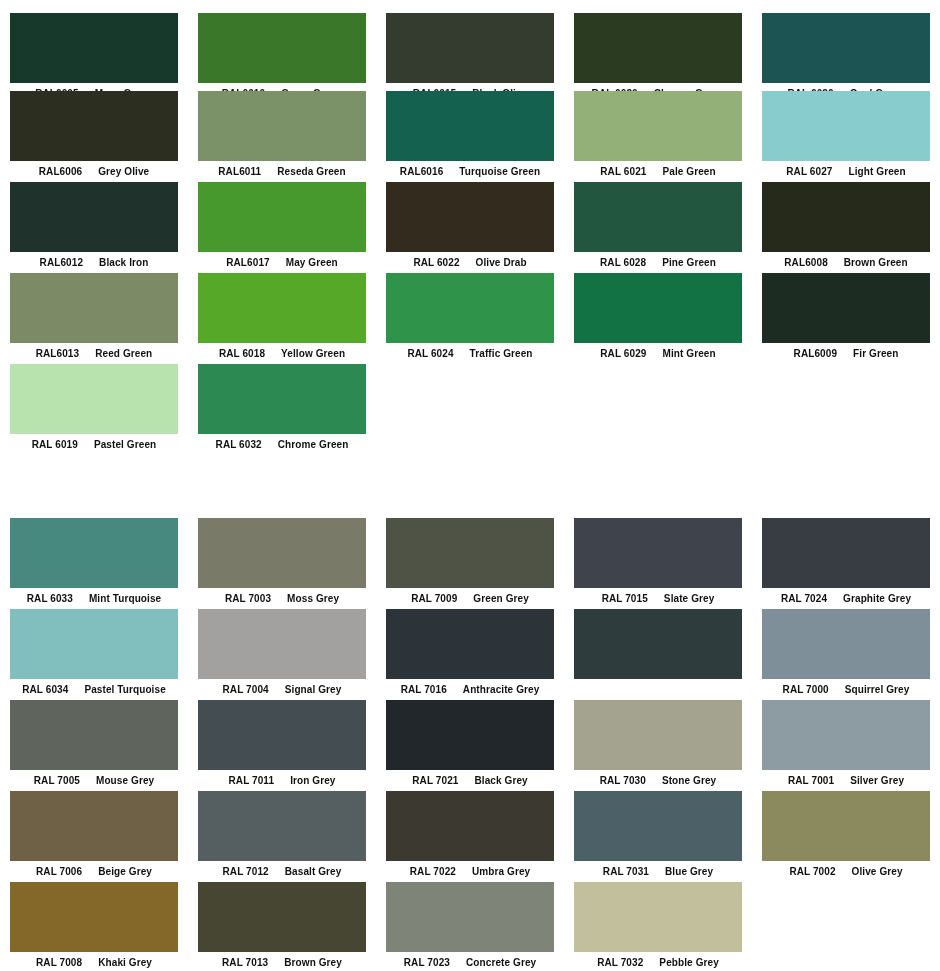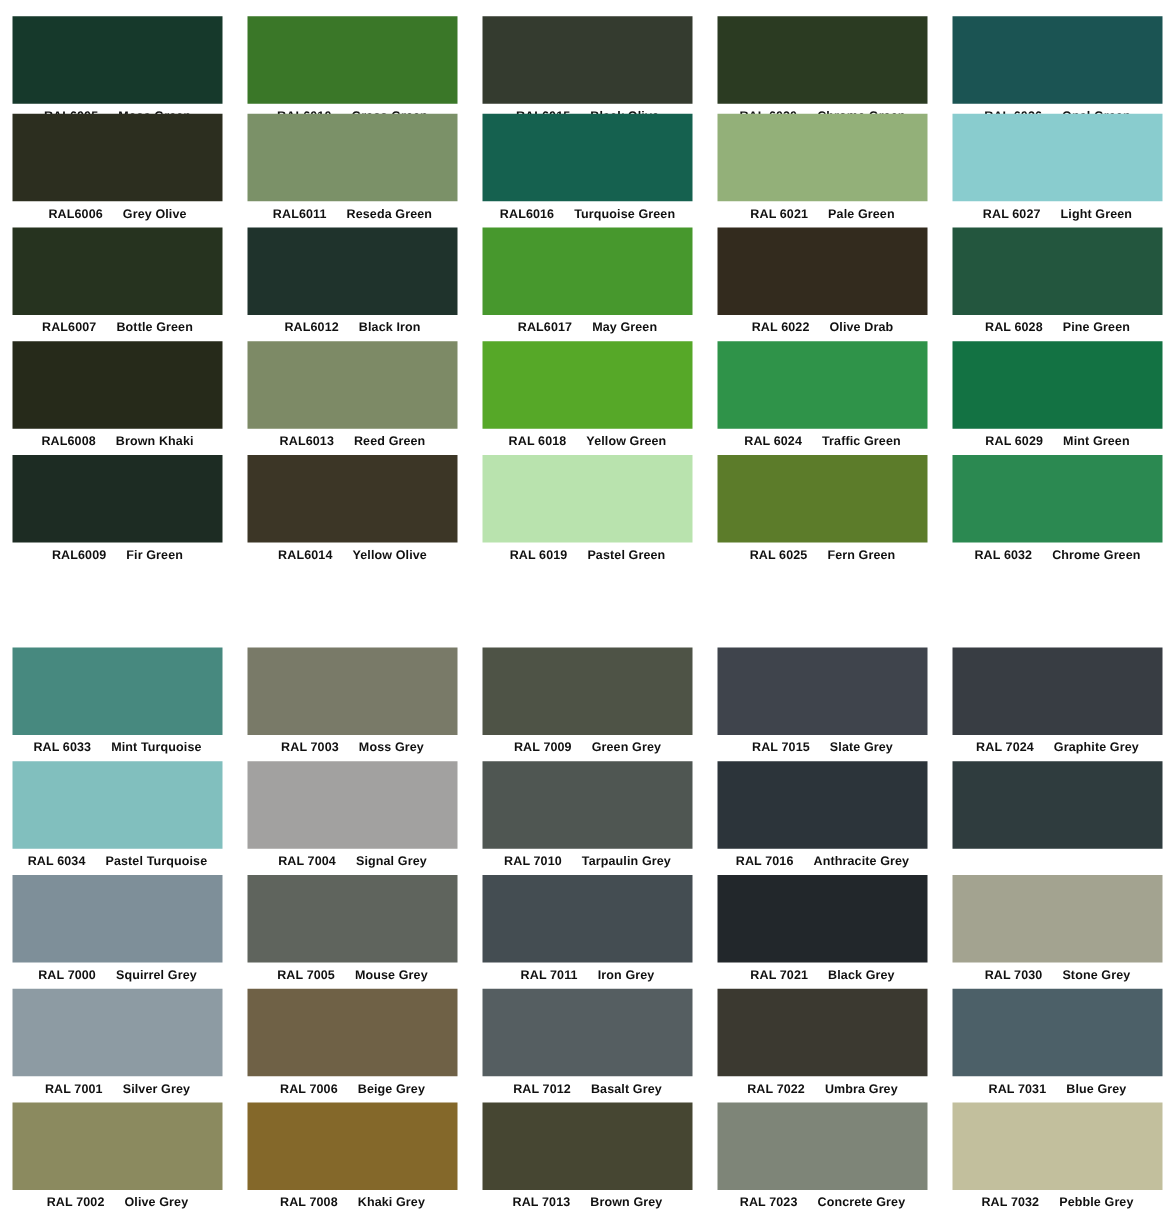--- a/index.html
+++ b/index.html
@@ -150,27 +150,20 @@
           </div>
         </div>
         <div class="cell row-1">
           <div class="swatch" title="Light Green" style="background: rgb(137, 204, 206);"></div>
           <div class="caption">
             <span class="code">RAL 6027</span>
             <span class="name">Light Green</span>
           </div>
         </div>
         <div class="cell row-2">
-          <div class="swatch" title="Bottle Green" style="background: rgb(38, 51, 31);"></div>
-          <div class="caption">
-            <span class="code">RAL6007</span>
-            <span class="name">Bottle Green</span>
-          </div>
-        </div>
-        <div class="cell row-2">
           <div class="swatch" title="Black Green" style="background: rgb(31, 51, 44);"></div>
           <div class="caption">
             <span class="code">RAL6012</span>
             <span class="name">Black Iron</span>
           </div>
         </div>
         <div class="cell row-2">
           <div class="swatch" title="May Green" style="background: rgb(71, 152, 45);"></div>
           <div class="caption">
             <span class="code">RAL6017</span>
@@ -188,21 +181,21 @@
           <div class="swatch" title="Pine Green" style="background: rgb(35, 86, 62);"></div>
           <div class="caption">
             <span class="code">RAL 6028</span>
             <span class="name">Pine Green</span>
           </div>
         </div>
         <div class="cell row-3">
           <div class="swatch" title="Brown Green" style="background: rgb(38, 42, 26);"></div>
           <div class="caption">
             <span class="code">RAL6008</span>
-            <span class="name">Brown Khaki</span>
+            <span class="name">Brown Green</span>
           </div>
         </div>
         <div class="cell row-3">
           <div class="swatch" title="Reed Green" style="background: rgb(125, 138, 102);"></div>
           <div class="caption">
             <span class="code">RAL6013</span>
             <span class="name">Reed Green</span>
           </div>
         </div>
         <div class="cell row-3">
@@ -227,41 +220,27 @@
           </div>
         </div>
         <div class="cell row-4">
           <div class="swatch" title="Fir Green" style="background: rgb(29, 44, 35);"></div>
           <div class="caption">
             <span class="code">RAL6009</span>
             <span class="name">Fir Green</span>
           </div>
         </div>
         <div class="cell row-4">
-          <div class="swatch" title="Yellow Olive" style="background: rgb(60, 54, 38);"></div>
-          <div class="caption">
-            <span class="code">RAL6014</span>
-            <span class="name">Yellow Olive</span>
-          </div>
-        </div>
-        <div class="cell row-4">
           <div class="swatch" title="Pastel Green" style="background: rgb(185, 227, 174);"></div>
           <div class="caption">
             <span class="code">RAL 6019</span>
             <span class="name">Pastel Green</span>
           </div>
         </div>
         <div class="cell row-4">
-          <div class="swatch" title="Fern Green" style="background: rgb(92, 124, 42);"></div>
-          <div class="caption">
-            <span class="code">RAL 6025</span>
-            <span class="name">Fern Green</span>
-          </div>
-        </div>
-        <div class="cell row-4">
           <div class="swatch" title="Signal Green" style="background: rgb(43, 137, 81);"></div>
           <div class="caption">
             <span class="code">RAL 6032</span>
             <span class="name">Chrome Green</span>
           </div>
         </div>
       </div>
   </div>
 
   <div class="section section-greys" id="section-greys">
@@ -309,27 +288,20 @@
           </div>
         </div>
         <div class="cell row-1">
           <div class="swatch" title="Signal Grey" style="background: rgb(162, 161, 160);"></div>
           <div class="caption">
             <span class="code">RAL 7004</span>
             <span class="name">Signal Grey</span>
           </div>
         </div>
         <div class="cell row-1">
-          <div class="swatch" title="Tarpaulin Grey" style="background: rgb(79, 86, 82);"></div>
-          <div class="caption">
-            <span class="code">RAL 7010</span>
-            <span class="name">Tarpaulin Grey</span>
-          </div>
-        </div>
-        <div class="cell row-1">
           <div class="swatch" title="Anthracite Grey" style="background: rgb(44, 52, 58);"></div>
           <div class="caption">
             <span class="code">RAL 7016</span>
             <span class="name">Anthracite Grey</span>
           </div>
         </div>
         <div class="cell row-1">
           <div class="swatch" title="Granite Grey" style="background: rgb(47, 60, 62);"></div>
         </div>
         <div class="cell row-2">

